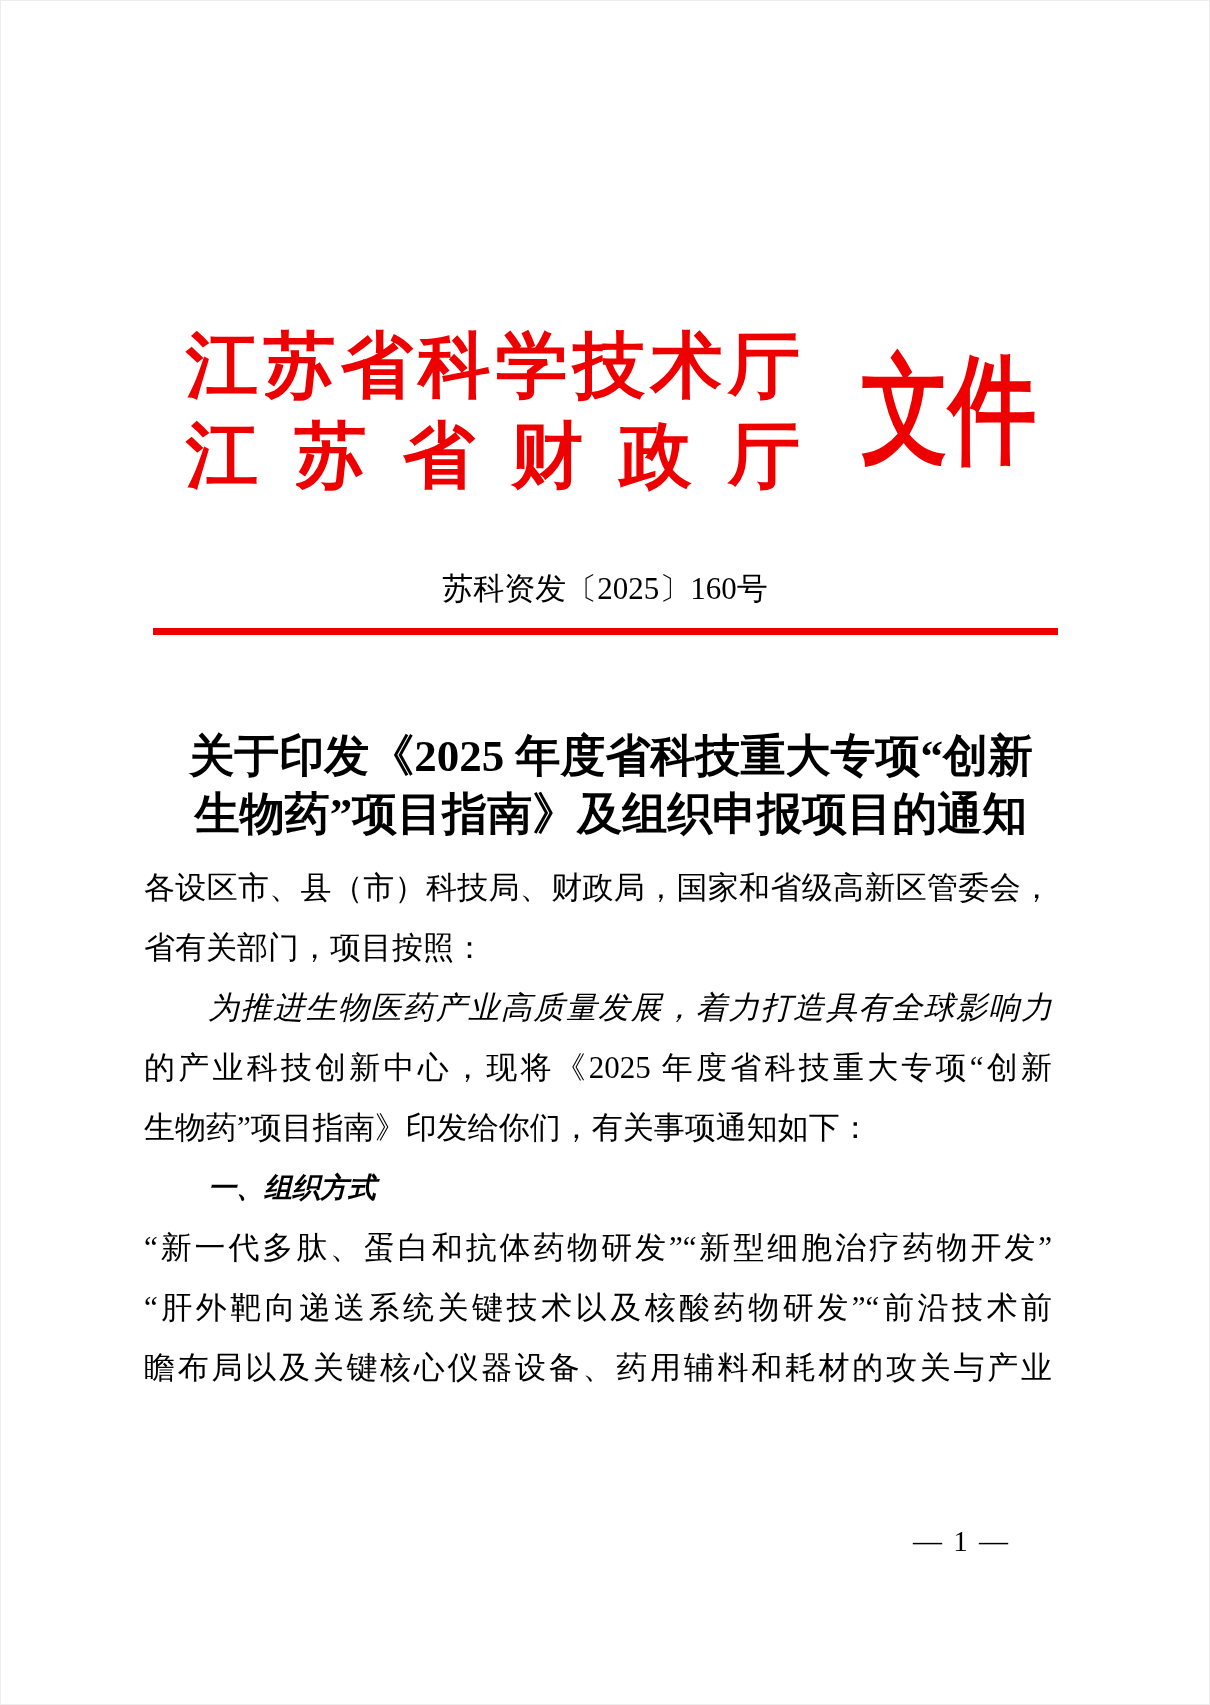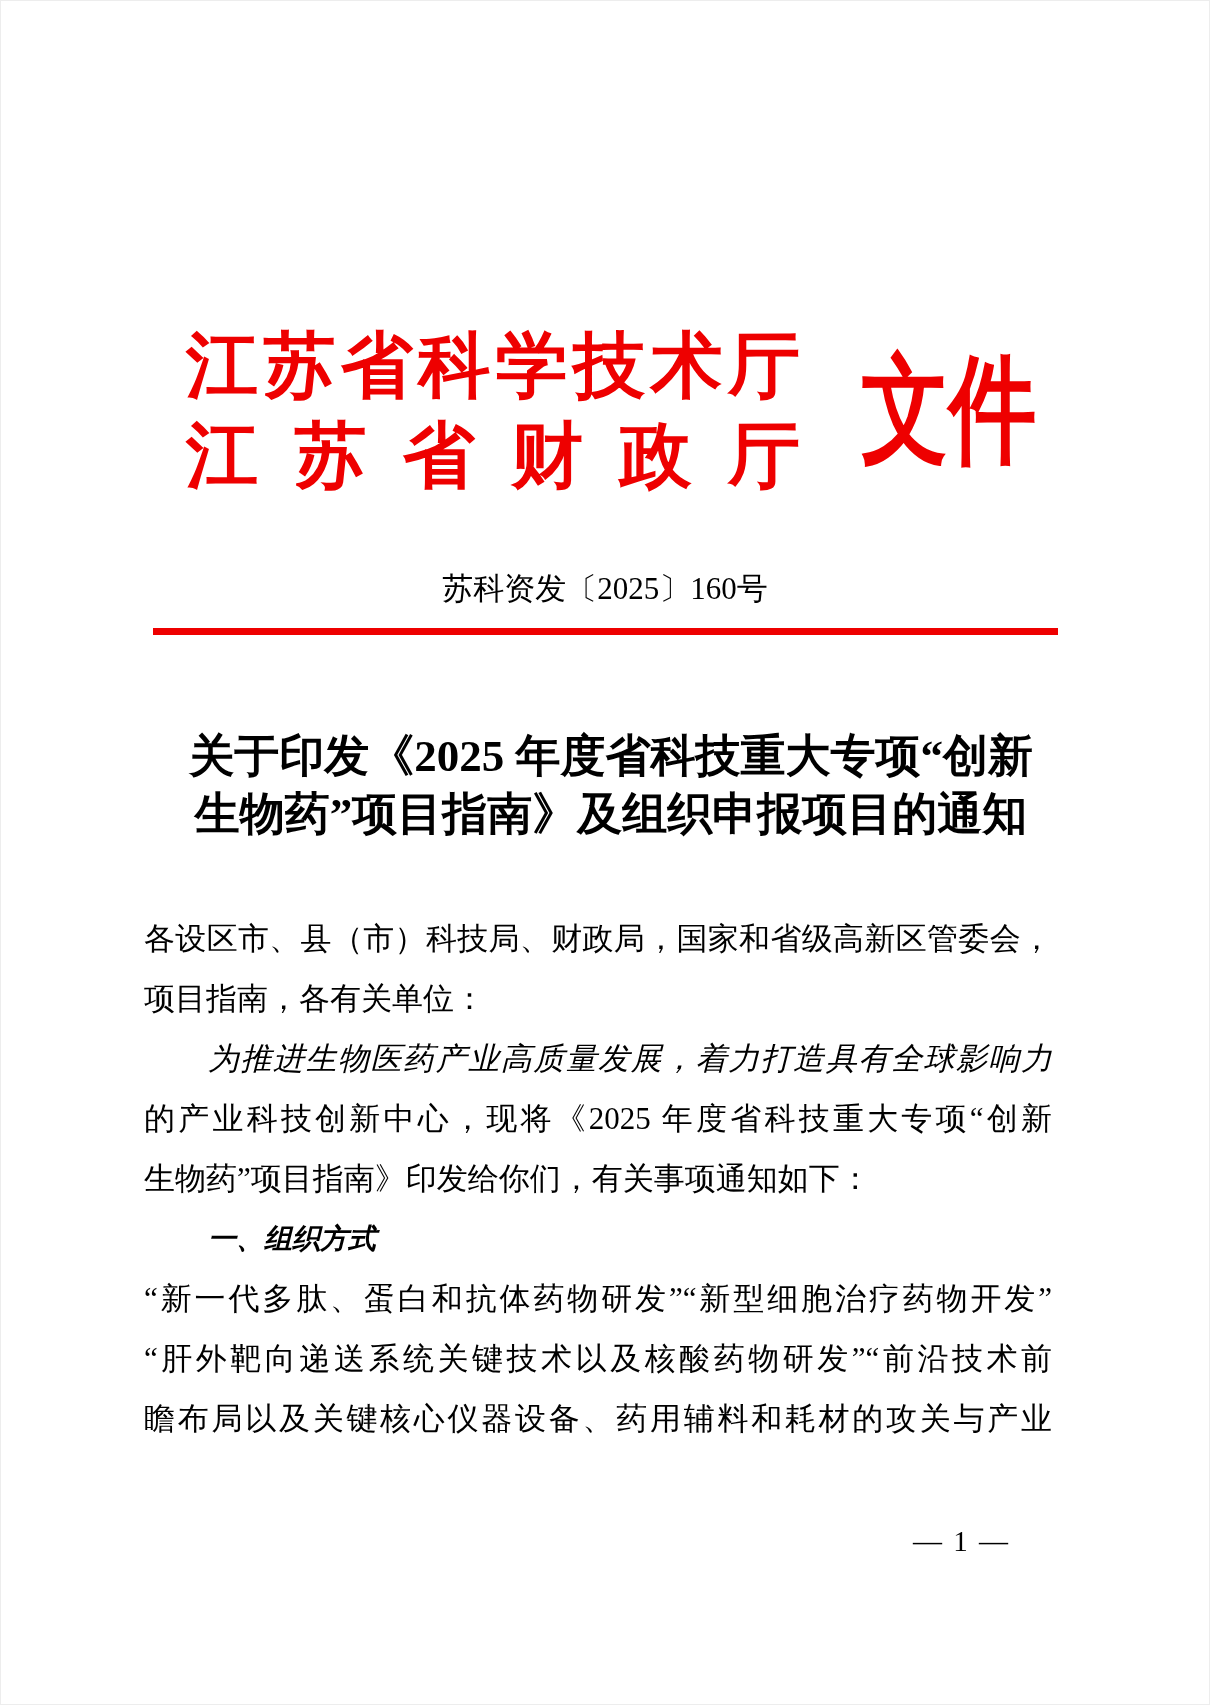--- a/index.html
+++ b/index.html
@@ -76,21 +76,21 @@
     font-size: 45px;
     font-weight: bold;
     line-height: 58px;
   }
   .title-line { display: block; padding-left: 12px; }
 
   
   .body-text {
     position: absolute;
     left: 143px;
-    top: 908px;
+    top: 857px;
     width: 908px;
     font-size: 31px;
   }
   .line {
     margin: 0;
     height: 60px;
     line-height: 60px;
     text-align: left;
   }
   .j {
@@ -132,21 +132,21 @@
 
   <div class="red-rule"></div>
 
   <h1 class="title">
     <span class="title-line">关于印发《2025 年度省科技重大专项“创新</span>
     <span class="title-line">生物药”项目指南》及组织申报项目的通知</span>
   </h1>
 
   <main class="body-text">
     <p class="line j">各设区市、县（市）科技局、财政局，国家和省级高新区管委会，</p>
-    <p class="line">项目指南，各有关单位：</p>
+    <p class="line">省有关部门，项目按照：</p>
     <p class="line j indent">为推进生物医药产业高质量发展，着力打造具有全球影响力</p>
     <p class="line j">的产业科技创新中心，现将《2025 年度省科技重大专项“创新</p>
     <p class="line">生物药”项目指南》印发给你们，有关事项通知如下：</p>
     <p class="line heading indent">一、组织方式</p>
     <p class="line j">“新一代多肽、蛋白和抗体药物研发”“新型细胞治疗药物开发”</p>
     <p class="line j">“肝外靶向递送系统关键技术以及核酸药物研发”“前沿技术前</p>
     <p class="line j">瞻布局以及关键核心仪器设备、药用辅料和耗材的攻关与产业</p>
   </main>
 
   <div class="page-number">— 1 —</div>

